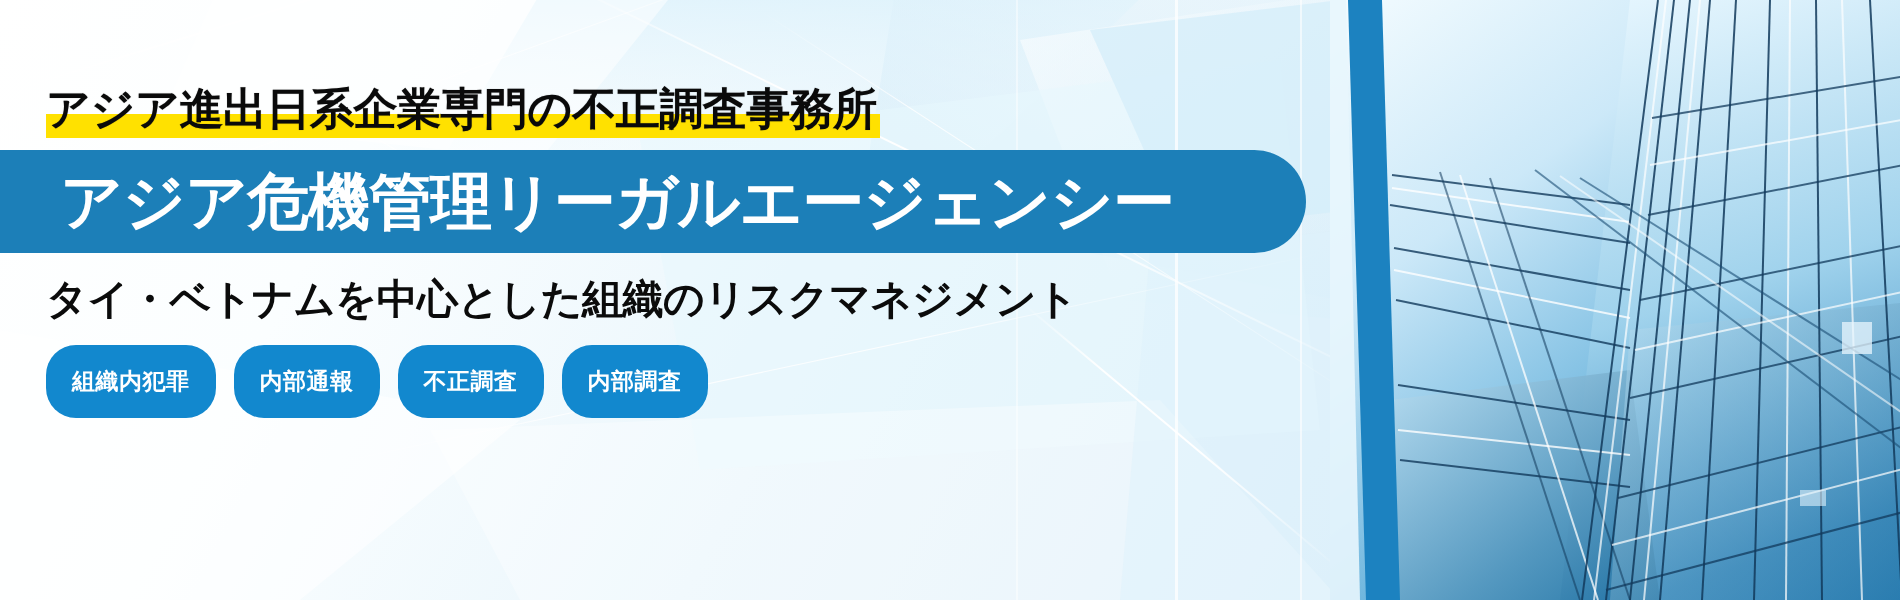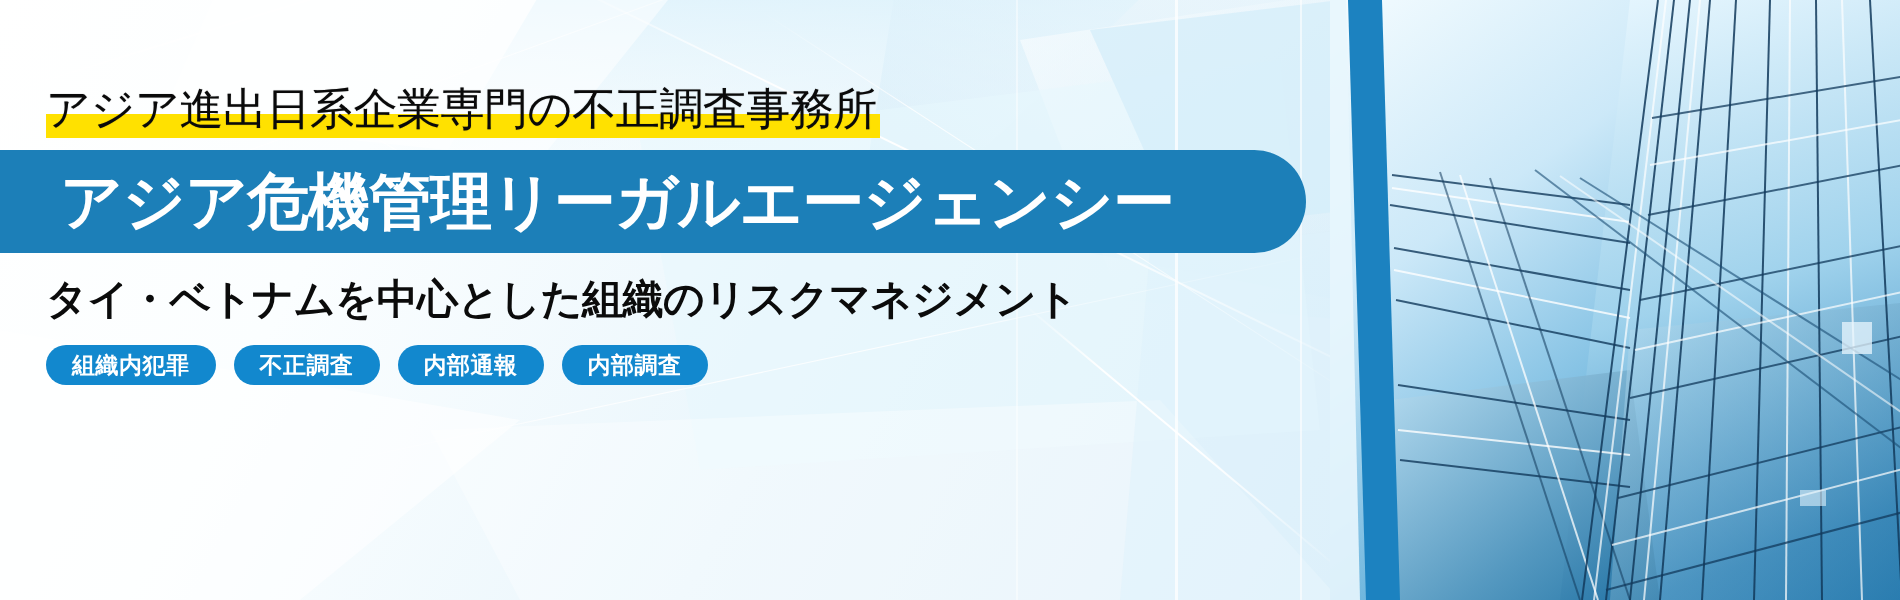--- a/index.html
+++ b/index.html
@@ -16,34 +16,34 @@
   
   .photo{position:absolute;top:0;bottom:0;left:1330px;right:0;overflow:hidden;}
   .photo-sky{position:absolute;inset:0;
      background:linear-gradient(160deg,#f2fbff 0%,#e3f4fd 22%,#bcdff3 48%,#7dc0e4 72%,#3f9ed5 100%);}
 
   
   .content{position:absolute;left:0;top:0;width:1340px;height:600px;}
 
   .headline1{position:absolute;left:46px;top:78px;height:62px;display:flex;align-items:center;}
   .hl-mark{position:absolute;left:0;bottom:2px;height:24px;background:#ffe100;z-index:0;}
-  .headline1 .txt{position:relative;z-index:1;font-size:44px;font-weight:normal;color:#0a0a0a;
+  .headline1 .txt{position:relative;z-index:1;font-size:44px;font-weight:bold;color:#0a0a0a;
         letter-spacing:-0.5px;line-height:1;white-space:nowrap;
         text-shadow:0 0 1px rgba(0,0,0,.4);}
 
   .bluebanner{position:absolute;left:-60px;top:150px;width:1366px;height:103px;
         background:#1c7fb8;border-radius:0 62px 62px 0;display:flex;align-items:center;}
   .bluebanner .txt{margin-left:120px;font-size:62px;font-weight:bold;color:#ffffff;
         letter-spacing:-1px;line-height:1;white-space:nowrap;}
 
   .subline{position:absolute;left:46px;top:272px;font-size:41px;font-weight:bold;color:#0b0b0b;
         letter-spacing:-0.5px;white-space:nowrap;}
 
   .pills{position:absolute;left:46px;top:345px;display:flex;gap:18px;}
-  .pill{height:40px;border-radius:30px;background:#1288ce;display:flex;align-items:center;
+  .pill{height:73px;border-radius:30px;background:#1288ce;display:flex;align-items:center;
         justify-content:center;padding:0 26px;box-sizing:border-box;}
   .pill span{font-size:23px;font-weight:bold;color:#fff;letter-spacing:0.5px;white-space:nowrap;}
 </style>
 </head>
 <body>
 
 <div id="banner">
 
   <div class="bg-layer">
     <svg width="1900" height="600" style="position:absolute;inset:0;">
@@ -190,24 +190,24 @@
       <div class="txt">アジア危機管理リーガルエージェンシー</div>
     </div>
 
     <div class="subline">タイ・ベトナムを中心とした組織のリスクマネジメント</div>
 
     <div class="pills">
       <div class="pill">
           <span>組織内犯罪</span>
         </div>
       <div class="pill">
+          <span>内部通報</span>
+        </div>
+      <div class="pill">
           <span>不正調査</span>
-        </div>
-      <div class="pill">
-          <span>内部通報</span>
         </div>
       <div class="pill">
           <span>内部調査</span>
         </div>
     </div>
 
   </div>
 </div>
 
 </body></html>

